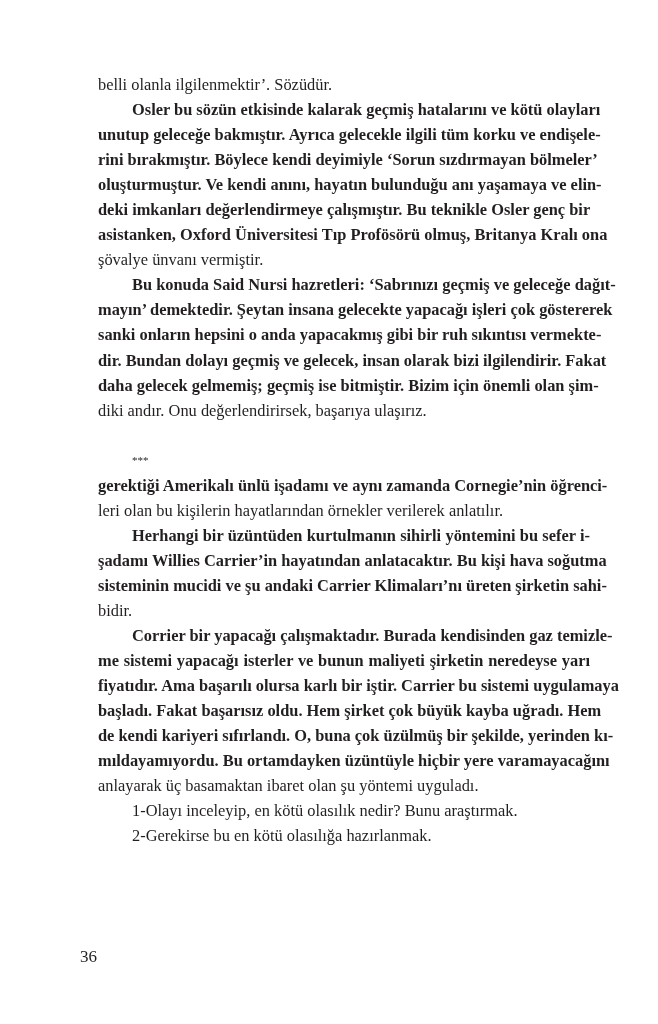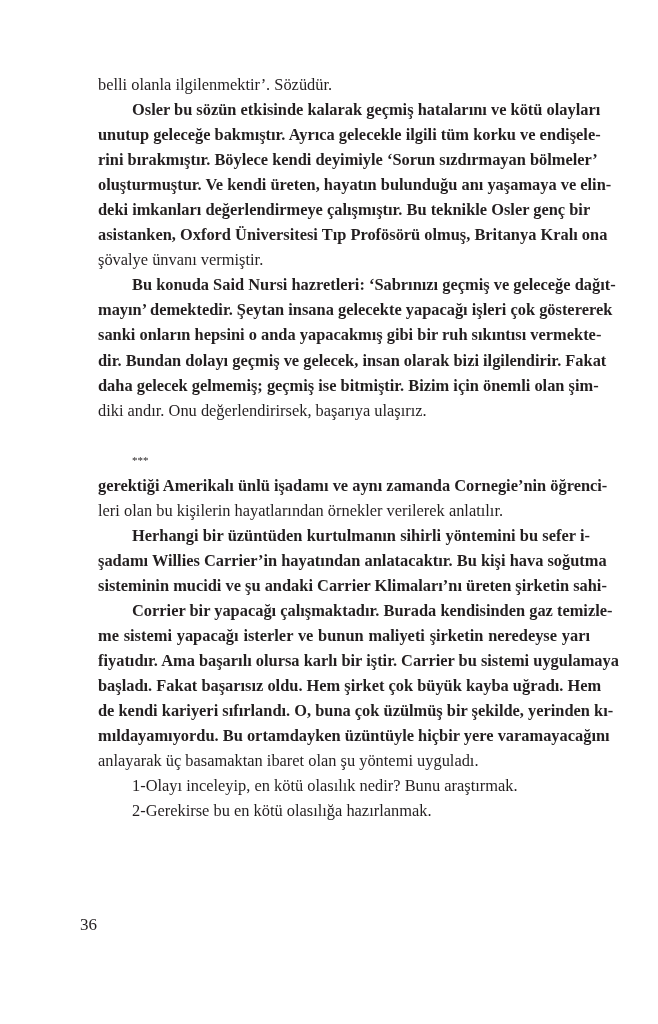--- a/index.html
+++ b/index.html
@@ -3,48 +3,49 @@
 <meta charset="utf-8">
 <style>
   html, body { margin: 0; padding: 0; background: #ffffff; }
   body { width: 658px; height: 1024px; position: relative; overflow: hidden; }
   .page { position: absolute; left: 74px; top: 72px; width: 516px; color: #231f20;
           font-family: "Liberation Serif", "DejaVu Serif", serif; font-size: 16.4px; }
   .ln { height: 25.05px; line-height: 25.05px; white-space: nowrap; margin-left: 24px; }
   .j { text-align: justify; text-align-last: justify; font-weight: bold; }
   .ind { padding-left: 34px; }
   .stars { font-size: 11px; padding-left: 34px; }
-  .pagenum { position: absolute; left: 80px; top: 915px; font-family: "Liberation Serif", "DejaVu Serif", serif;
+  .pagenum { position: absolute; left: 80px; top: 947px; font-family: "Liberation Serif", "DejaVu Serif", serif;
              font-size: 17px; color: #231f20; }
 </style>
 </head>
 <body>
 
 <div class="page">
   <div class="ln">belli olanla ilgilenmektir’. Sözüdür.</div>
   <div class="ln j ind">Osler bu sözün etkisinde kalarak geçmiş hatalarını ve kötü olayları</div>
   <div class="ln j">unutup geleceğe bakmıştır. Ayrıca gelecekle ilgili tüm korku ve endişele-</div>
   <div class="ln j">rini bırakmıştır. Böylece kendi deyimiyle ‘Sorun sızdırmayan bölmeler’</div>
-  <div class="ln j">oluşturmuştur. Ve kendi üreten, hayatın bulunduğu anı yaşamaya ve elin-</div>
+  <div class="ln j">oluşturmuştur. Ve kendi anını, hayatın bulunduğu anı yaşamaya ve elin-</div>
   <div class="ln j">deki imkanları değerlendirmeye çalışmıştır. Bu teknikle Osler genç bir</div>
   <div class="ln j">asistanken, Oxford Üniversitesi Tıp Profösörü olmuş, Britanya Kralı ona</div>
   <div class="ln">şövalye ünvanı vermiştir.</div>
   <div class="ln j ind">Bu konuda Said Nursi hazretleri: ‘Sabrınızı geçmiş ve geleceğe dağıt-</div>
   <div class="ln j">mayın’ demektedir. Şeytan insana gelecekte yapacağı işleri çok göstererek</div>
   <div class="ln j">sanki onların hepsini o anda yapacakmış gibi bir ruh sıkıntısı vermekte-</div>
   <div class="ln j">dir. Bundan dolayı geçmiş ve gelecek, insan olarak bizi ilgilendirir. Fakat</div>
   <div class="ln j">daha gelecek gelmemiş; geçmiş ise bitmiştir. Bizim için önemli olan şim-</div>
   <div class="ln">diki andır. Onu değerlendirirsek, başarıya ulaşırız.</div>
   <div class="ln"></div>
   <div class="ln stars">***</div>
   <div class="ln j">gerektiği Amerikalı ünlü işadamı ve aynı zamanda Cornegie’nin öğrenci-</div>
   <div class="ln">leri olan bu kişilerin hayatlarından örnekler verilerek anlatılır.</div>
   <div class="ln j ind">Herhangi bir üzüntüden kurtulmanın sihirli yöntemini bu sefer i-</div>
   <div class="ln j">şadamı Willies Carrier’in hayatından anlatacaktır. Bu kişi hava soğutma</div>
   <div class="ln j">sisteminin mucidi ve şu andaki Carrier Klimaları’nı üreten şirketin sahi-</div>
+  <div class="ln">bidir.</div>
   <div class="ln j ind">Corrier bir yapacağı çalışmaktadır. Burada kendisinden gaz temizle-</div>
   <div class="ln j">me sistemi yapacağı isterler ve bunun maliyeti şirketin neredeyse yarı</div>
   <div class="ln j">fiyatıdır. Ama başarılı olursa karlı bir iştir. Carrier bu sistemi uygulamaya</div>
   <div class="ln j">başladı. Fakat başarısız oldu. Hem şirket çok büyük kayba uğradı. Hem</div>
   <div class="ln j">de kendi kariyeri sıfırlandı. O, buna çok üzülmüş bir şekilde, yerinden kı-</div>
   <div class="ln j">mıldayamıyordu. Bu ortamdayken üzüntüyle hiçbir yere varamayacağını</div>
   <div class="ln">anlayarak üç basamaktan ibaret olan şu yöntemi uyguladı.</div>
   <div class="ln ind">1-Olayı inceleyip, en kötü olasılık nedir? Bunu araştırmak.</div>
   <div class="ln ind">2-Gerekirse bu en kötü olasılığa hazırlanmak.</div>
 </div>

